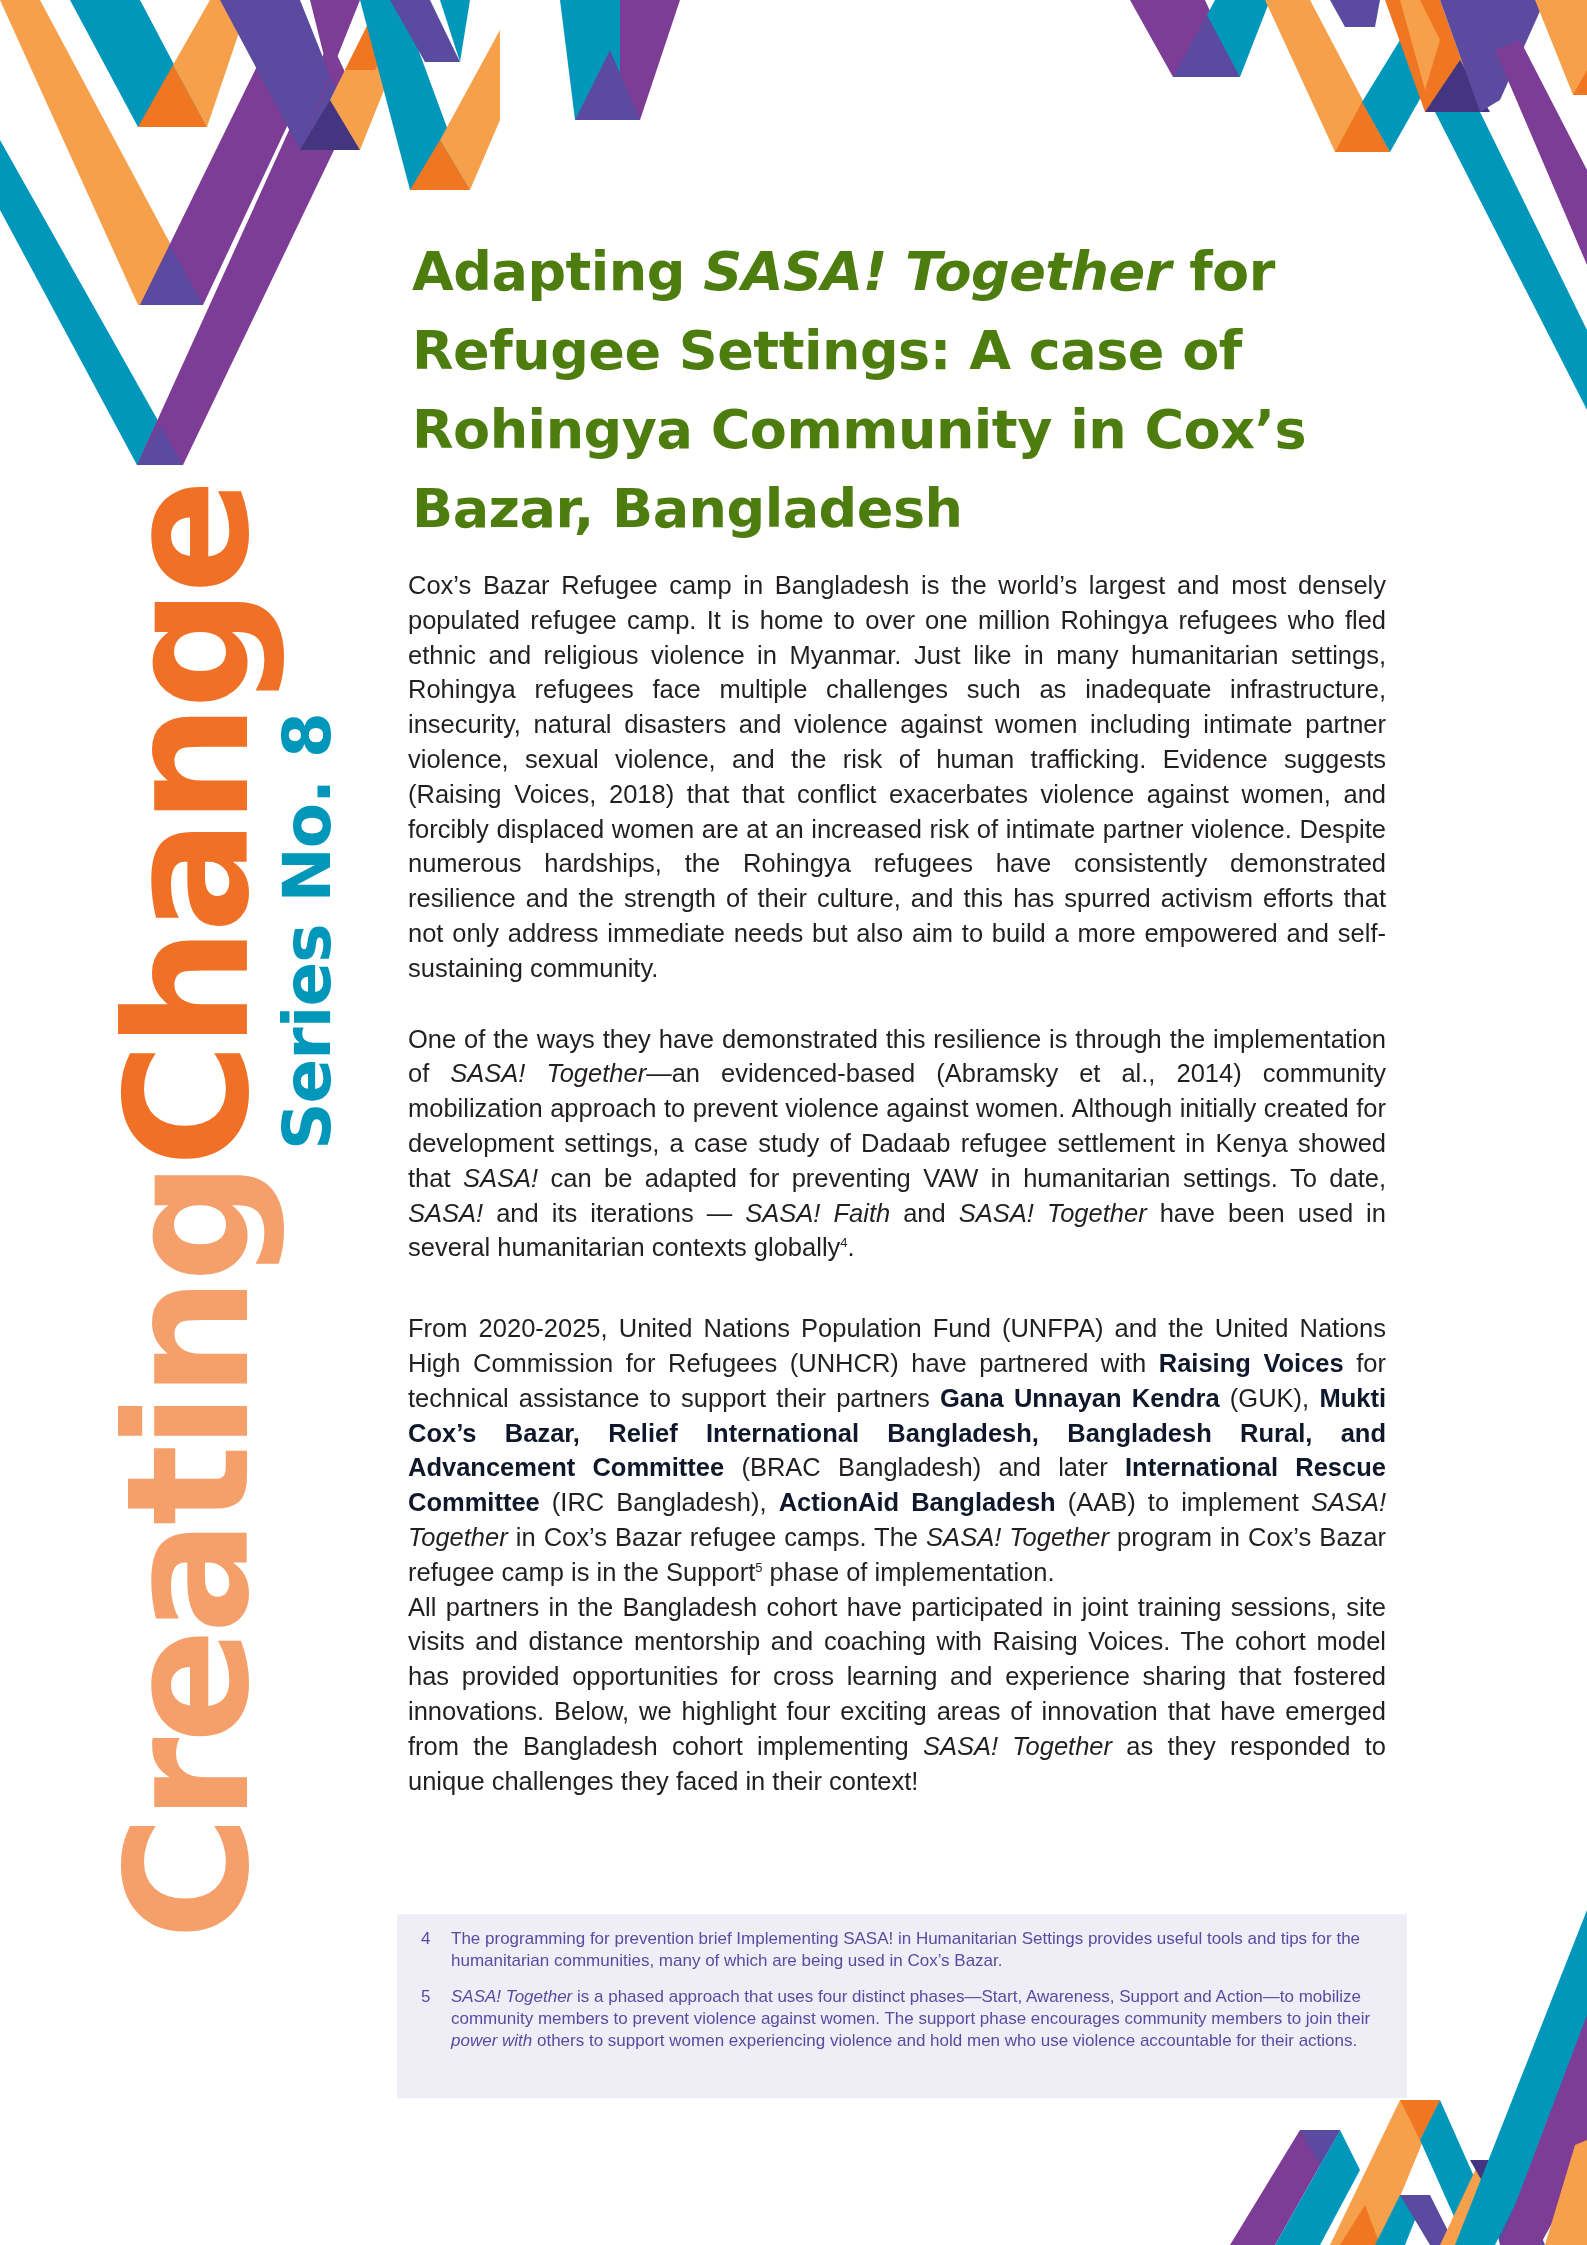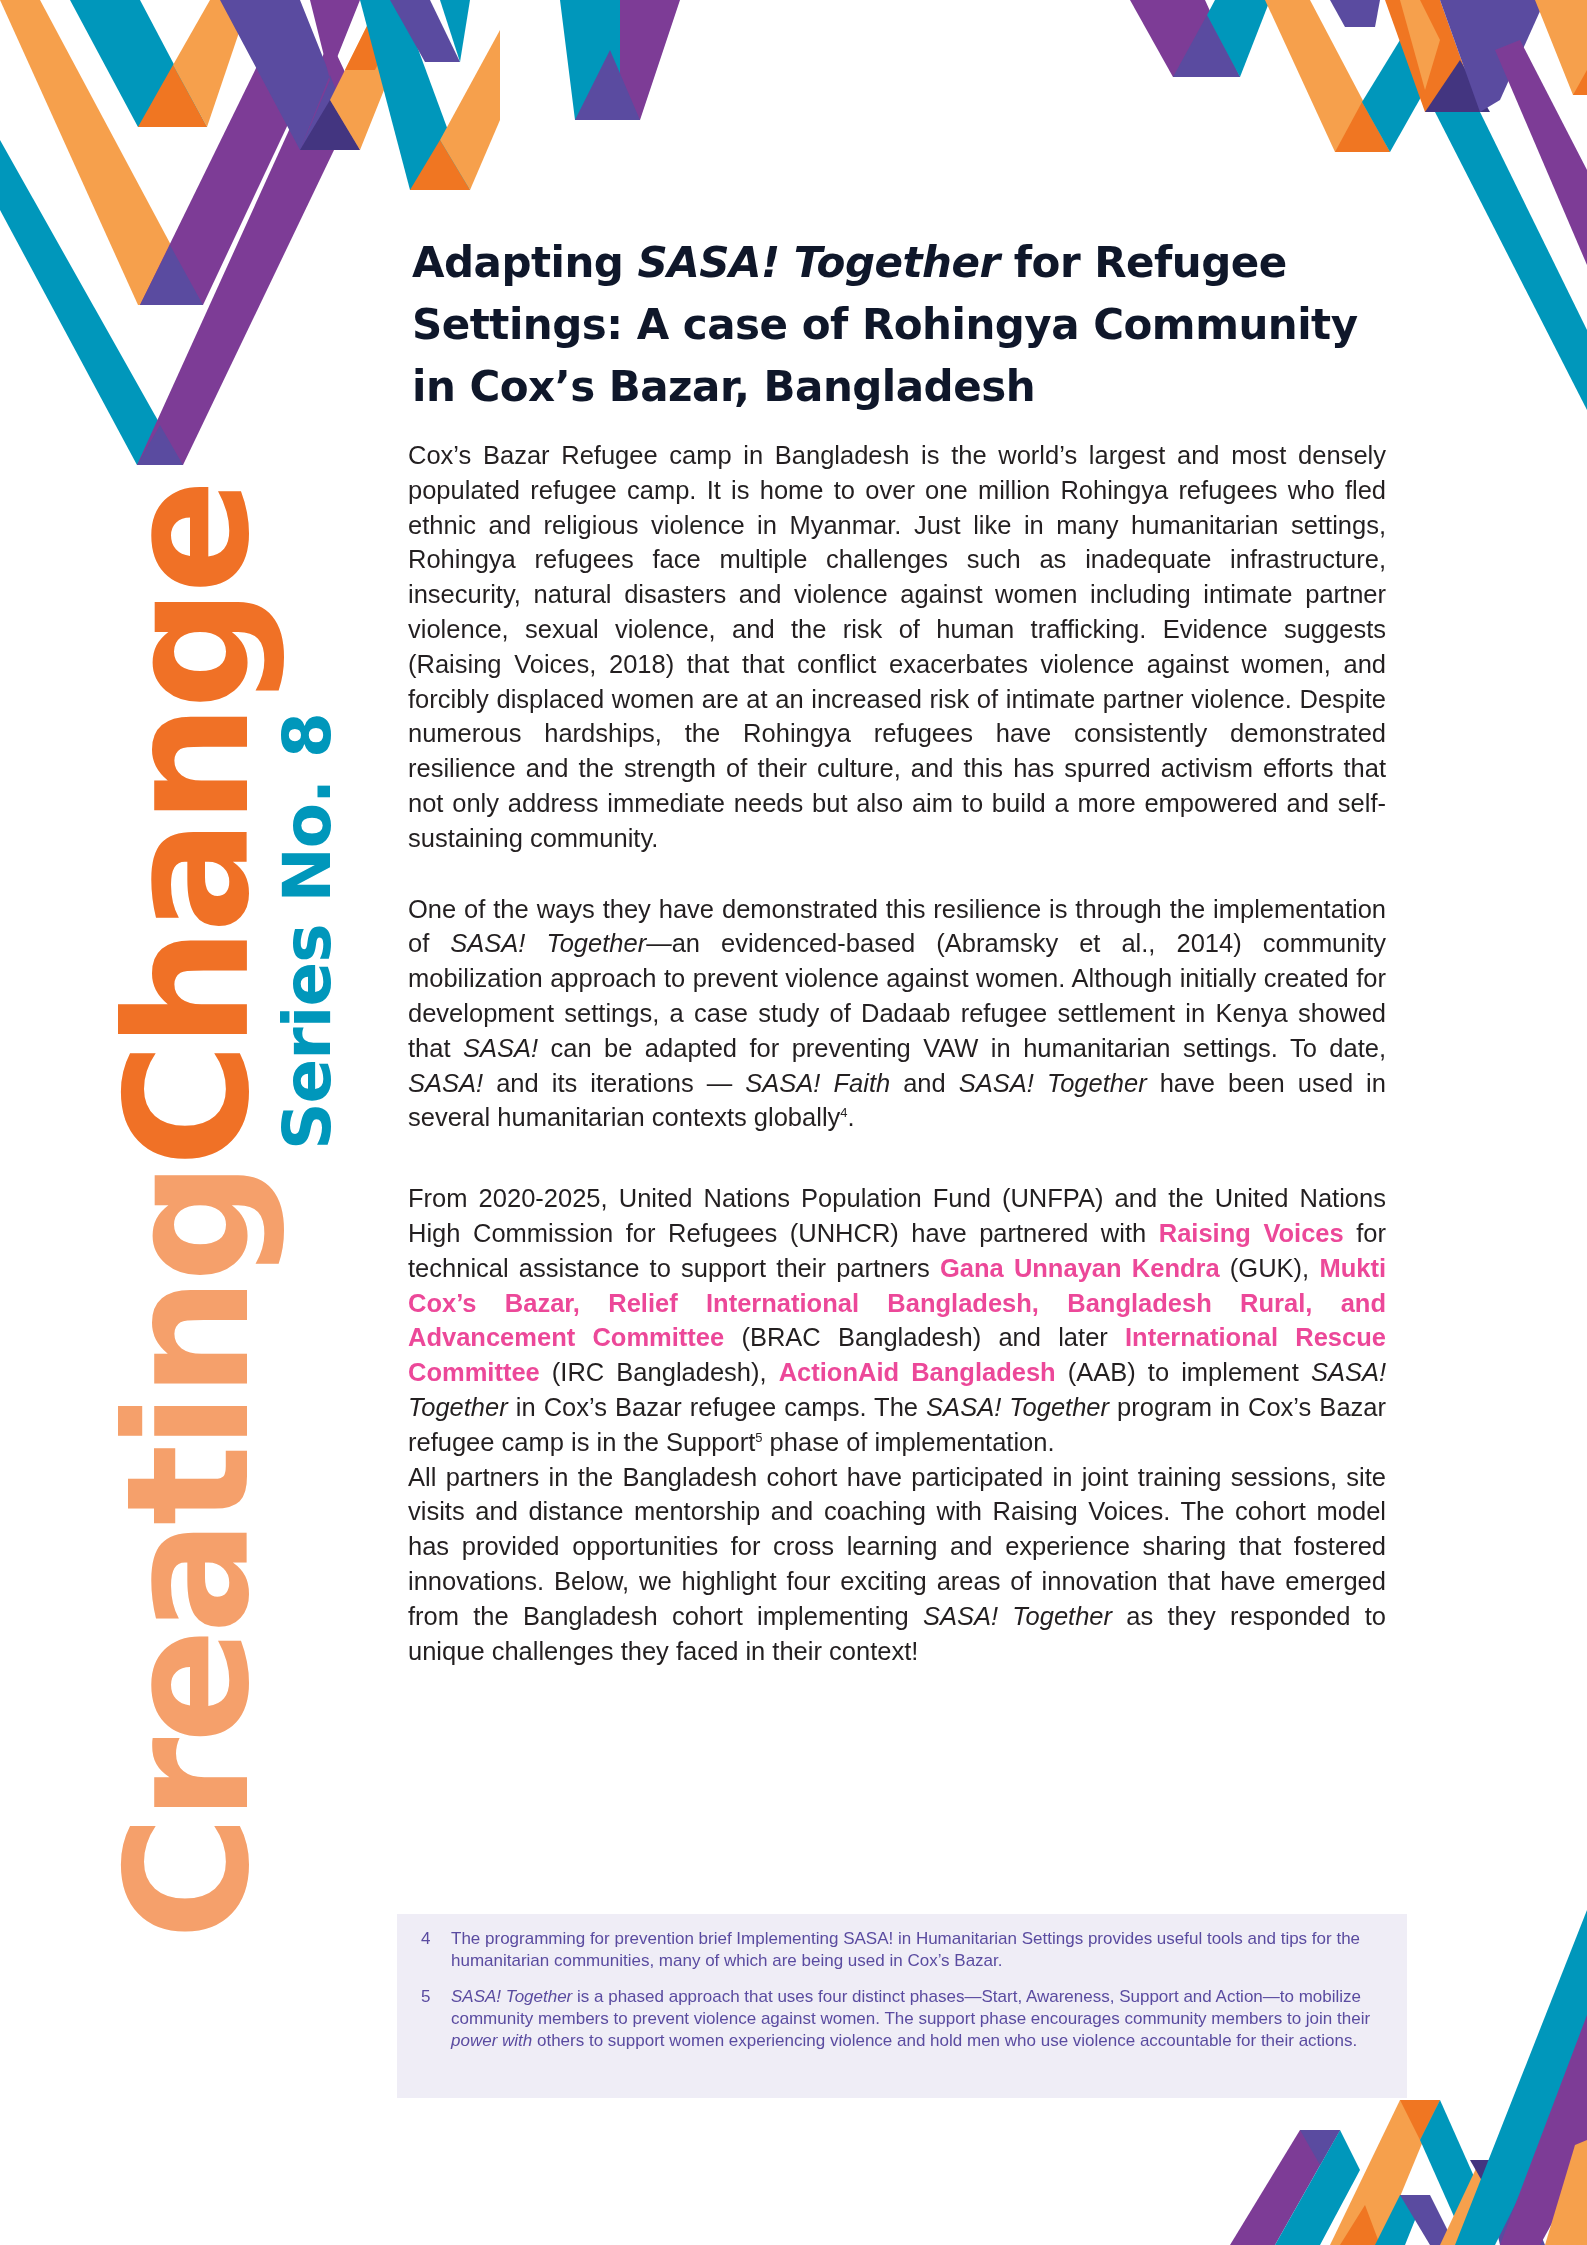--- a/index.html
+++ b/index.html
@@ -14,32 +14,32 @@
   .brand-line { position: absolute; left: 0; top: 0; white-space: nowrap;
                 font-family: "DejaVu Sans", sans-serif; font-weight: bold; font-size: 170px;
                 letter-spacing: -6px; line-height: 200px; }
   .brand-creating { color: #f5a06b; }
   .brand-change { color: #f07126; }
   .series-line { position: absolute; left: 790px; top: 180px; white-space: nowrap;
                  font-family: "DejaVu Sans", sans-serif; font-weight: bold; font-size: 66px;
                  color: #0097bb; letter-spacing: -1px; line-height: 80px; }
 
   .content { position: absolute; left: 408px; top: 232px; width: 978px; }
-  h1.title { margin: 0; color: #0f172a; font-family: "DejaVu Sans", sans-serif; font-weight: bold;
-             font-size: 42px; line-height: 62px; letter-spacing: -0.5px; padding-left: 4px; }
+  h1.title { margin: 0; color: #4d7c0f; font-family: "DejaVu Sans", sans-serif; font-weight: bold;
+             font-size: 54px; line-height: 79px; letter-spacing: -0.5px; padding-left: 4px; }
   h1.title em { font-style: italic; }
 
   .para { margin: 0; font-size: 25.5px; line-height: 34.8px; text-align: justify;
           color: #231f20; font-family: "Liberation Sans", sans-serif; }
   .para em { font-style: italic; }
   .p1 { margin-top: 20px; }
   .p2 { margin-top: 36px; }
   .p3 { margin-top: 46px; }
   .p4 { }
-  .link { color: #ec4899; font-weight: bold; }
+  .link { color: #0f172a; font-weight: bold; }
   sup { font-size: 13px; line-height: 0; vertical-align: 9px; }
 
   .footnotes { position: absolute; left: 397px; top: 1914px; width: 1010px; height: 184px;
                background: #efedf6; box-sizing: border-box; padding: 14px 22px 0 24px;
                color: #5a4ba0; font-size: 17px; line-height: 22px; }
   .fn { display: flex; }
   .fn + .fn { margin-top: 14px; }
   .fn-num { width: 30px; flex: 0 0 30px; }
   .fn-text b { font-weight: normal; }
   .fn-text em { font-style: italic; }

